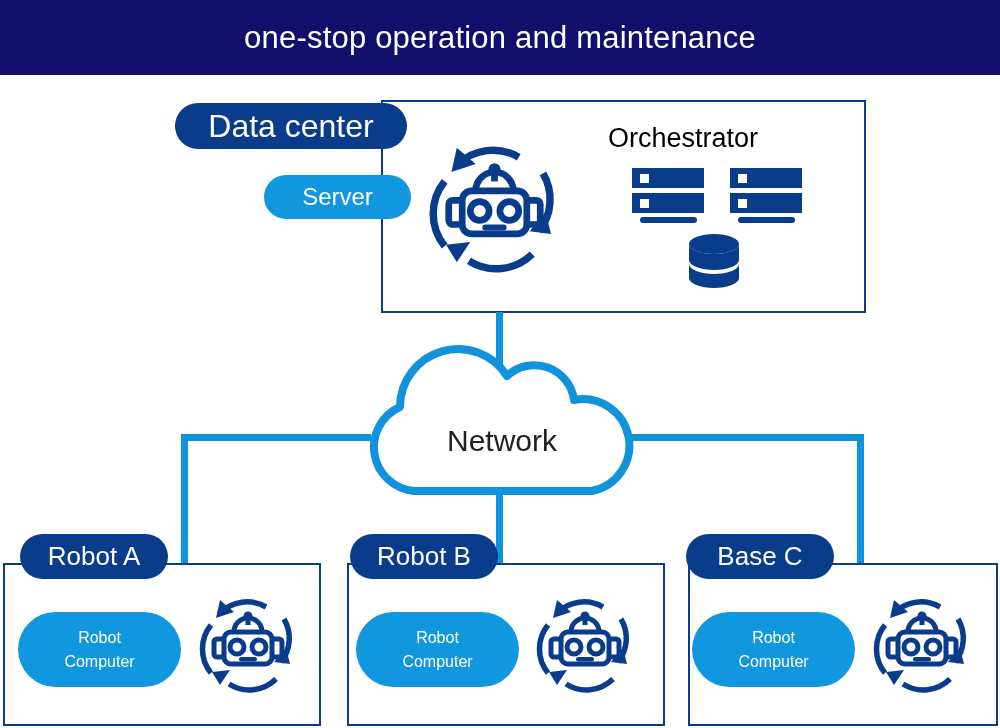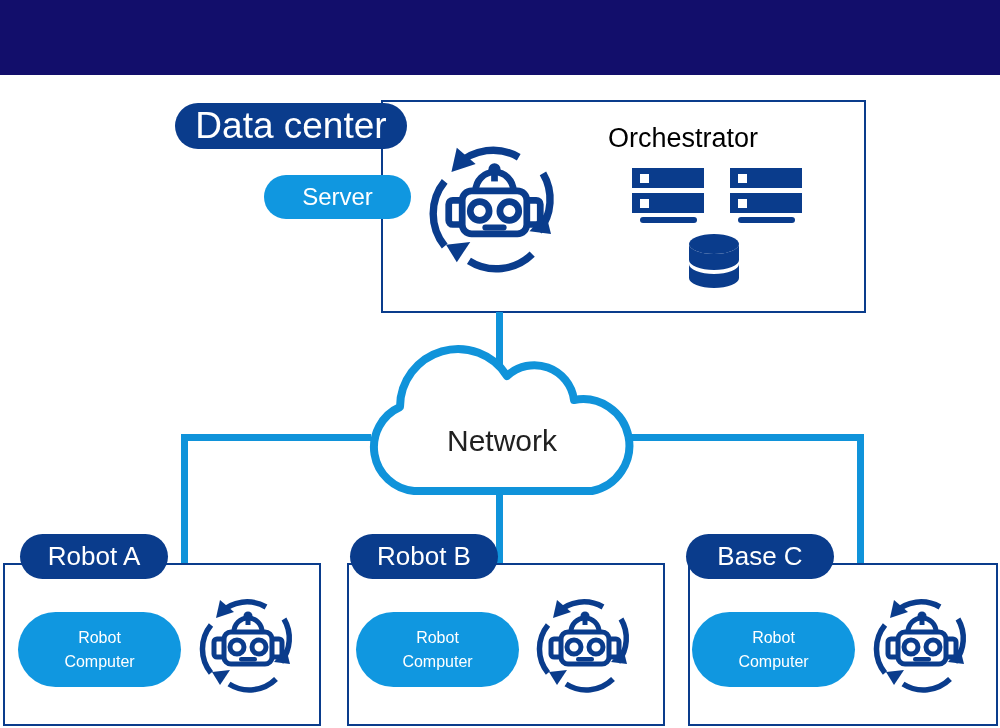--- a/index.html
+++ b/index.html
@@ -60,21 +60,21 @@
     color: #ffffff;
     border-radius: 999px;
     box-sizing: border-box;
     white-space: pre-line;
   }
   .pill-navy { background: #0A3C8C; }
   .pill-azure { background: #1097E0; }
 
   #pill-datacenter {
     left: 175px; top: 103px; width: 232px; height: 46px;
-    font-size: 37px;
+    font-size: 32px;
   }
   #pill-server {
     left: 264px; top: 175px; width: 147px; height: 44px;
     font-size: 24px;
   }
 
   .pill-base {
     width: 148px; height: 45px;
     font-size: 26px;
   }
@@ -142,20 +142,21 @@
   
   #conn-right-h  { left: 632px; top: 434px; width: 232px; height: 7px; }
   #conn-right-v  { left: 857px; top: 434px; width: 7px; height: 131px; }
 
   svg { display: block; overflow: visible; }
 </style>
 </head>
 <body>
 
 <div class="header">
+  <div class="header-line">one-stop operation and maintenance</div>
 </div>
 
 <div class="box" id="datacenter-box"></div>
 
 <div class="pill pill-navy" id="pill-datacenter">
   <span>Data center</span>
 </div>
 
 <div class="pill pill-azure" id="pill-server">
   <span>Server</span>

